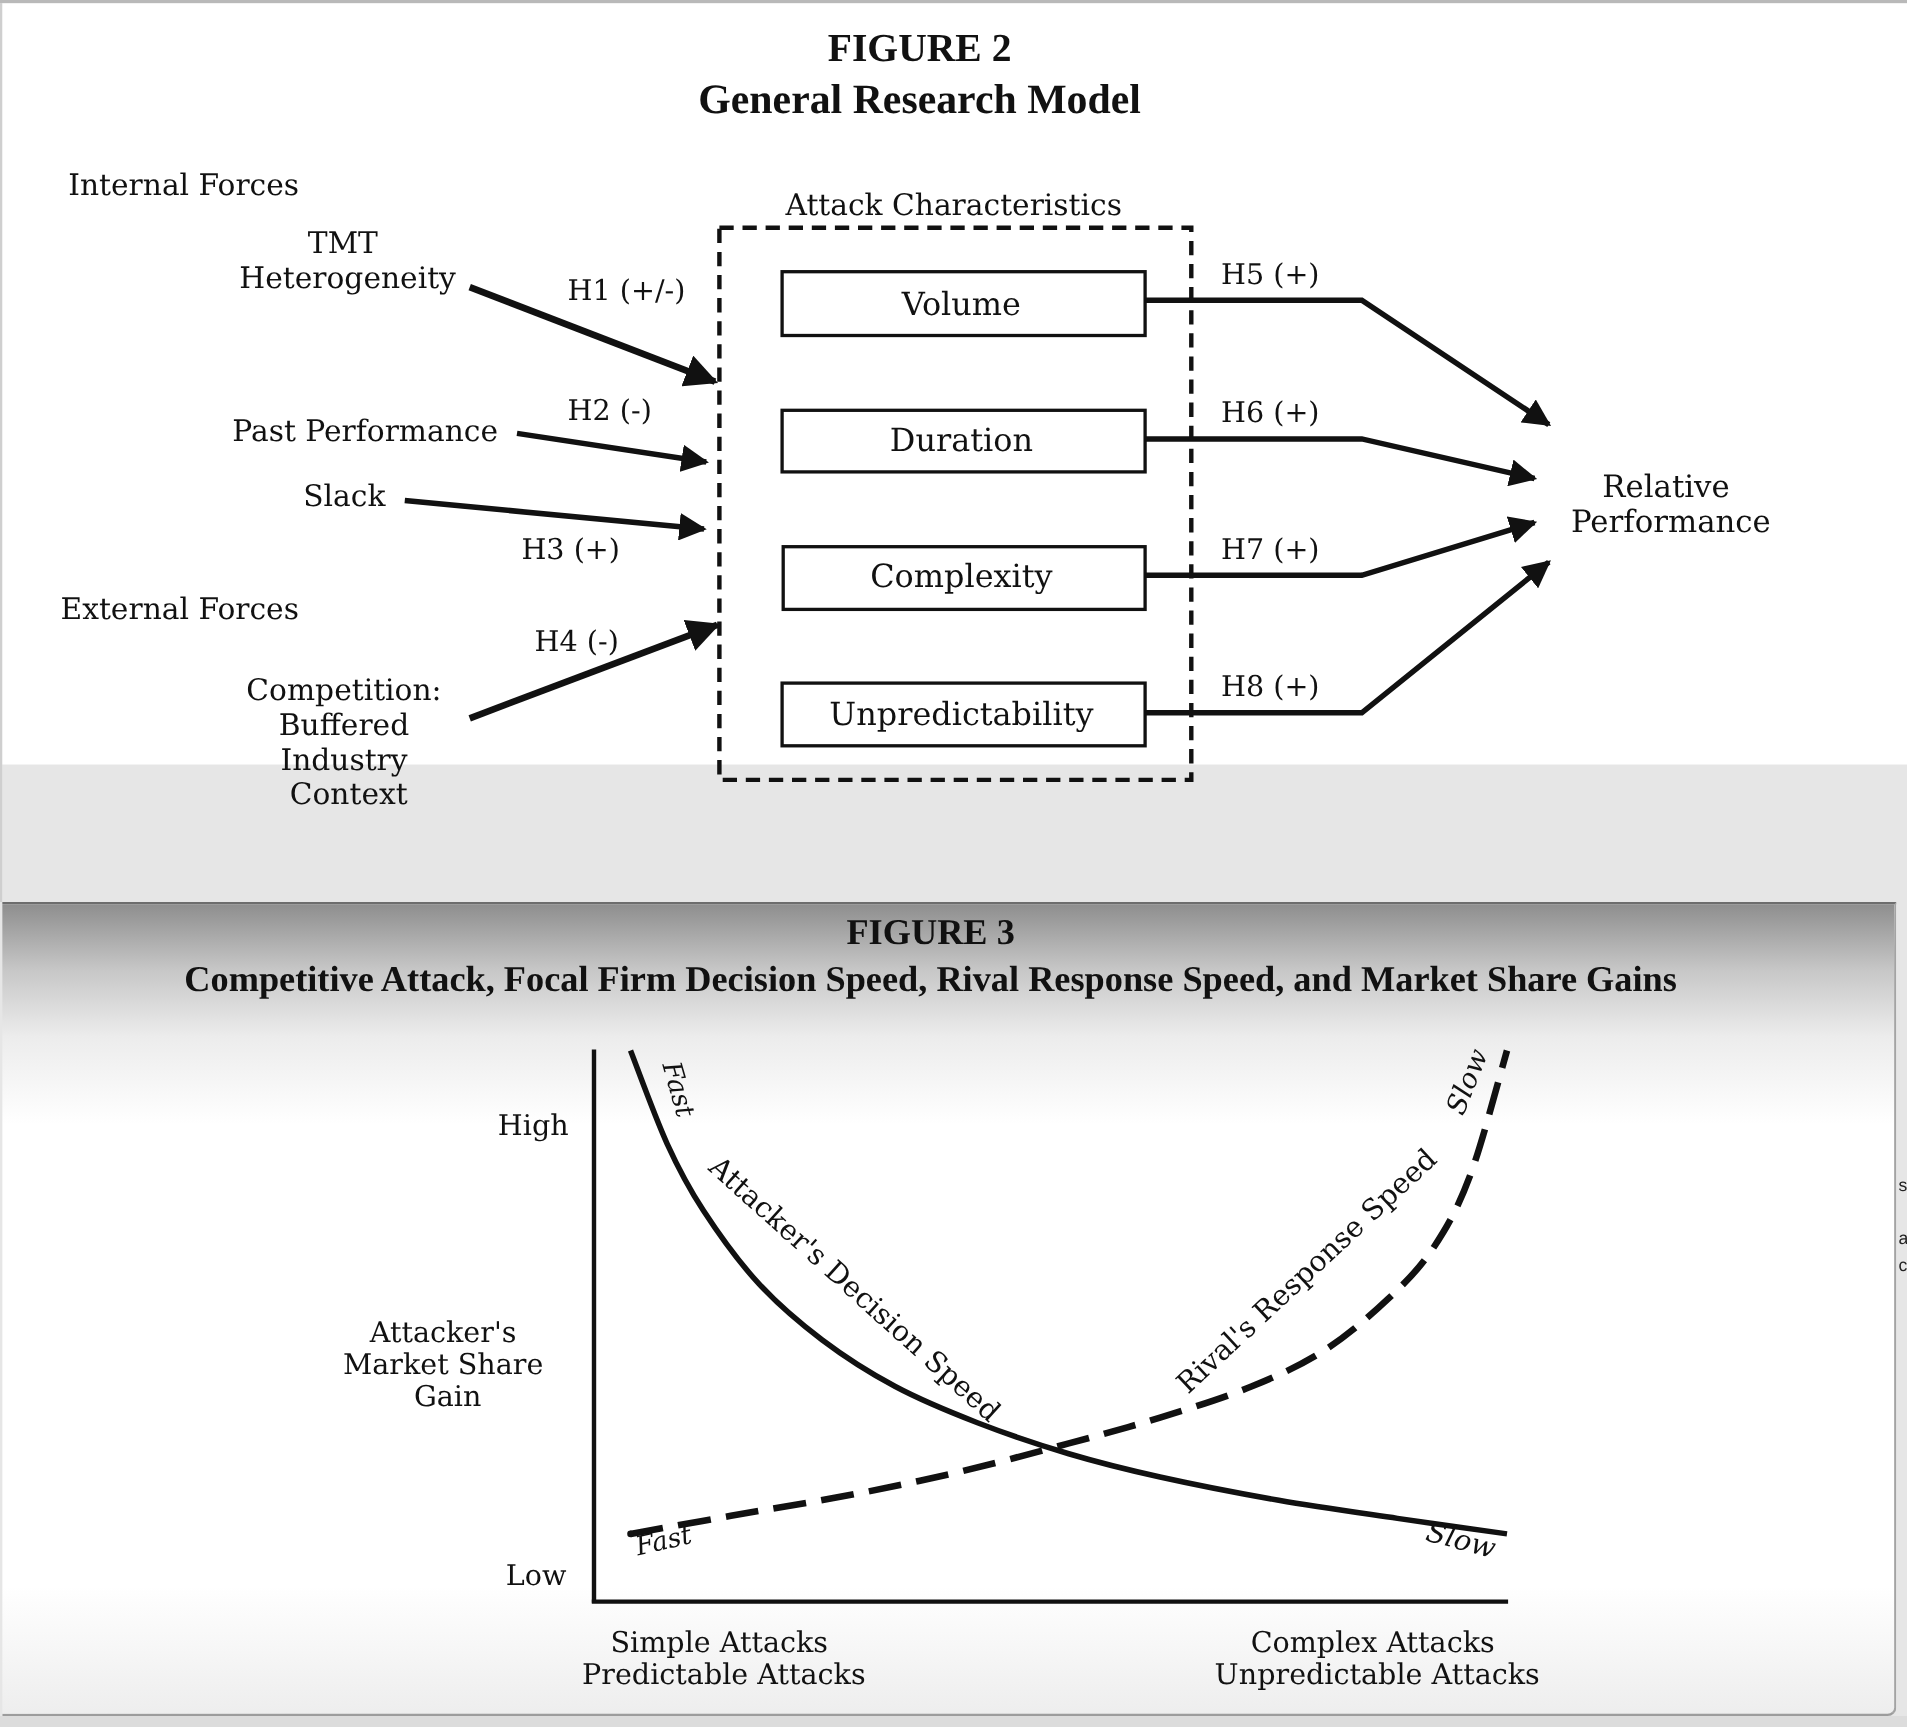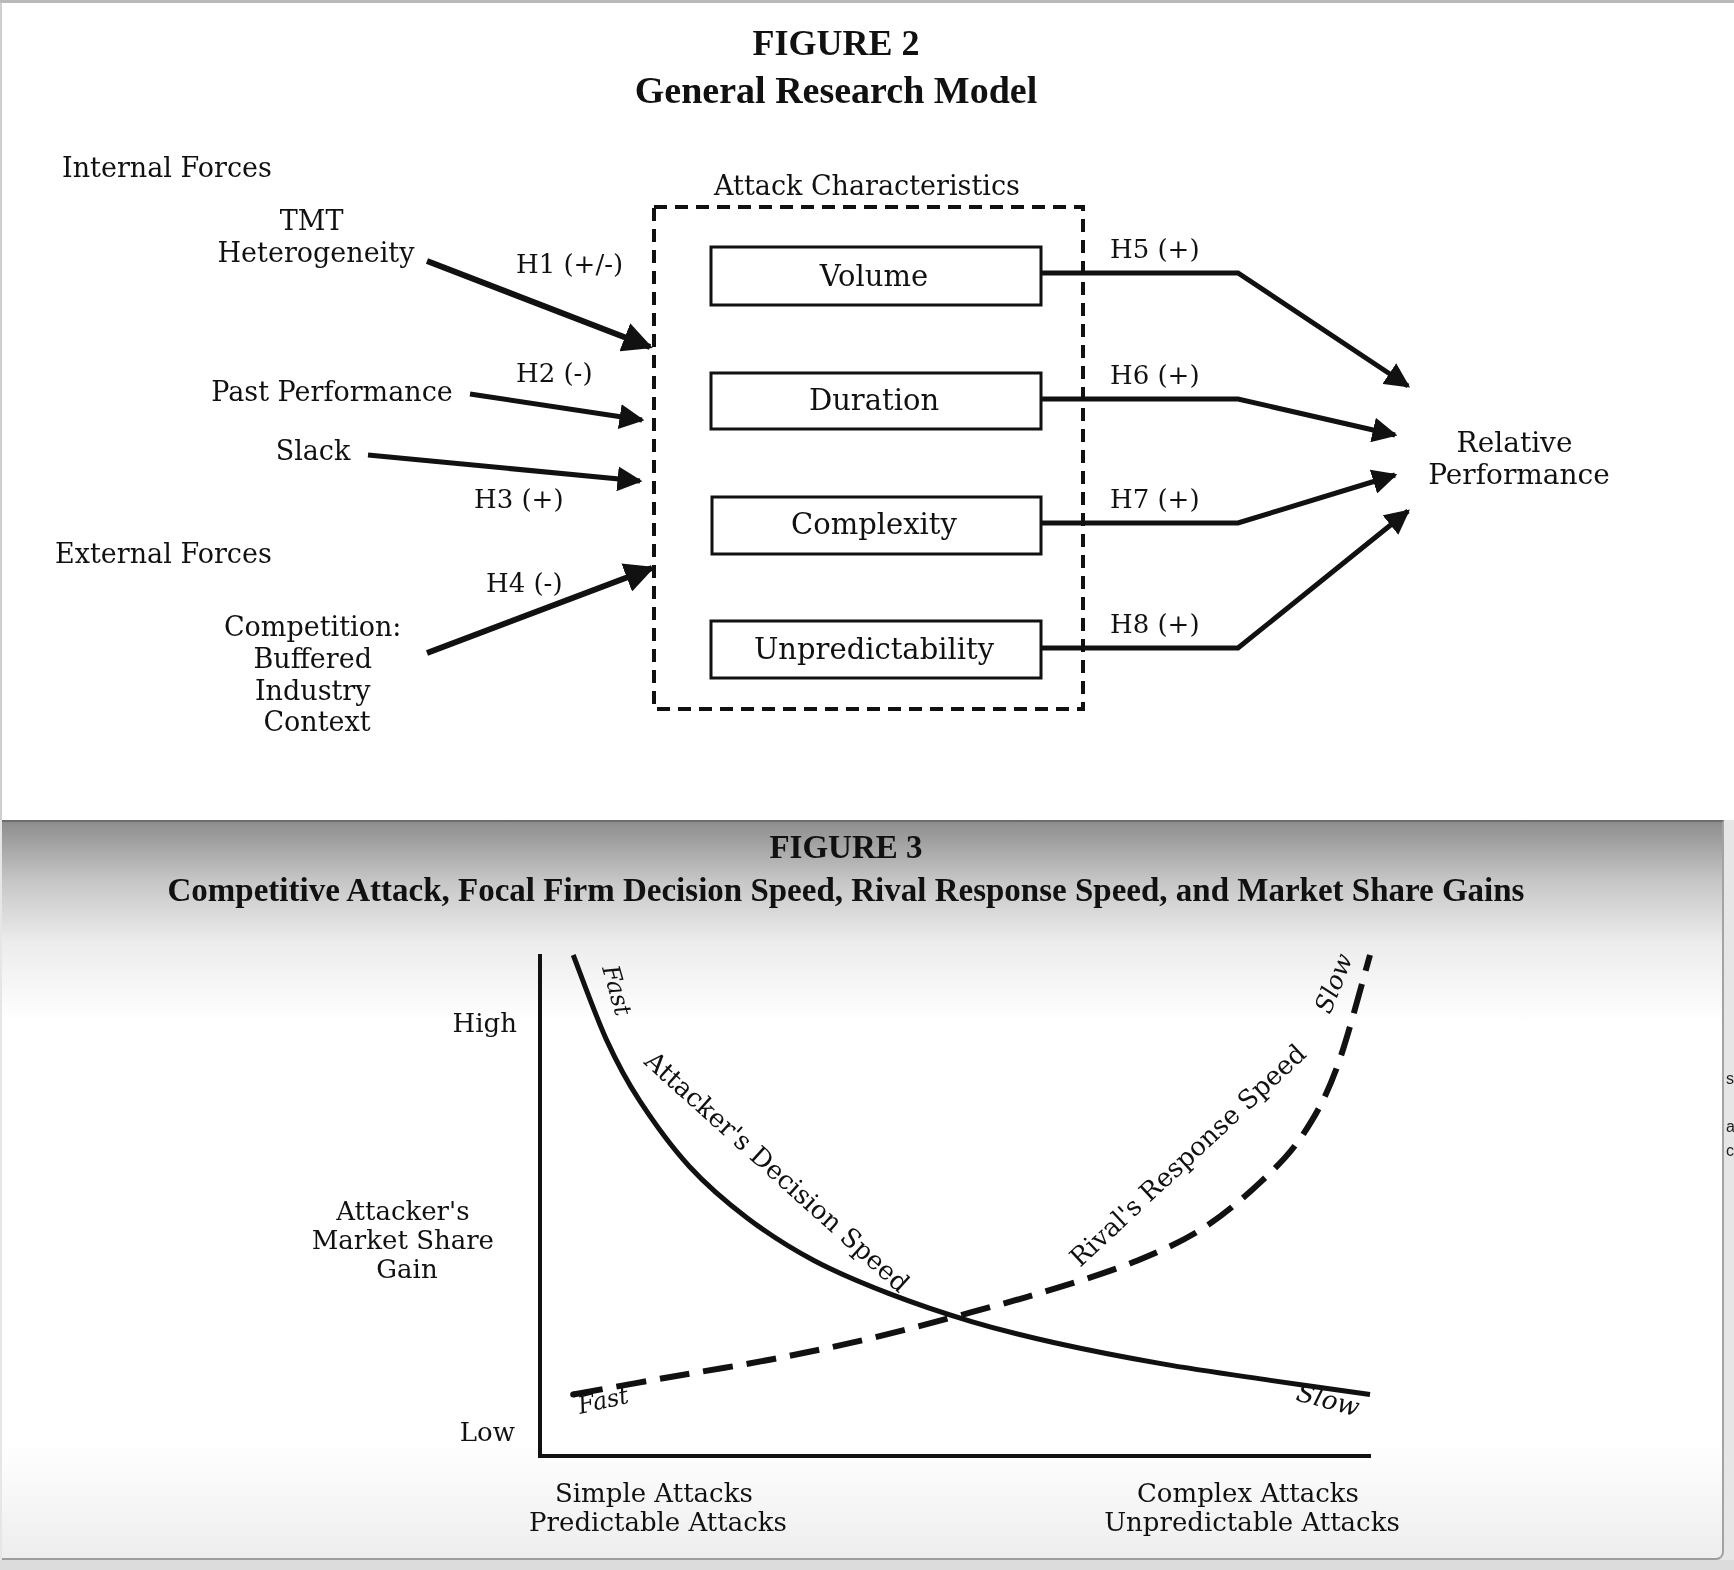--- a/index.html
+++ b/index.html
@@ -4,21 +4,21 @@
 <style>
   html, body { margin:0; padding:0; }
   body {
     width:1734px; height:1570px; position:relative; overflow:hidden;
     background:#e6e6e6;
     font-family:"DejaVu Serif", "Liberation Serif", serif;
     color:#111;
   }
   .topbar { position:absolute; left:0; top:0; width:1734px; height:3px; background:#b9b9b9; }
   .page1 {
-    position:absolute; left:2px; top:3px; width:1732px; height:817px; background:#ffffff;
+    position:absolute; left:2px; top:3px; width:1732px; height:692px; background:#ffffff;
   }
   .page1 .leftedge { position:absolute; left:-2px; top:0; width:2px; height:817px; background:#cfcfcf; }
   .win {
     position:absolute; left:2px; top:820px; width:1722px; height:740px;
     background:linear-gradient(to bottom, #8e8e8e 0px, #c7c7c7 60px, #ececec 120px, #ffffff 200px, #ffffff 620px, #ededed 740px);
     border-top:2px solid #6d6d6d;
     border-right:2px solid #a3a3a3;
     border-bottom:2px solid #9c9c9c;
     border-bottom-right-radius:8px;
     box-sizing:border-box;

